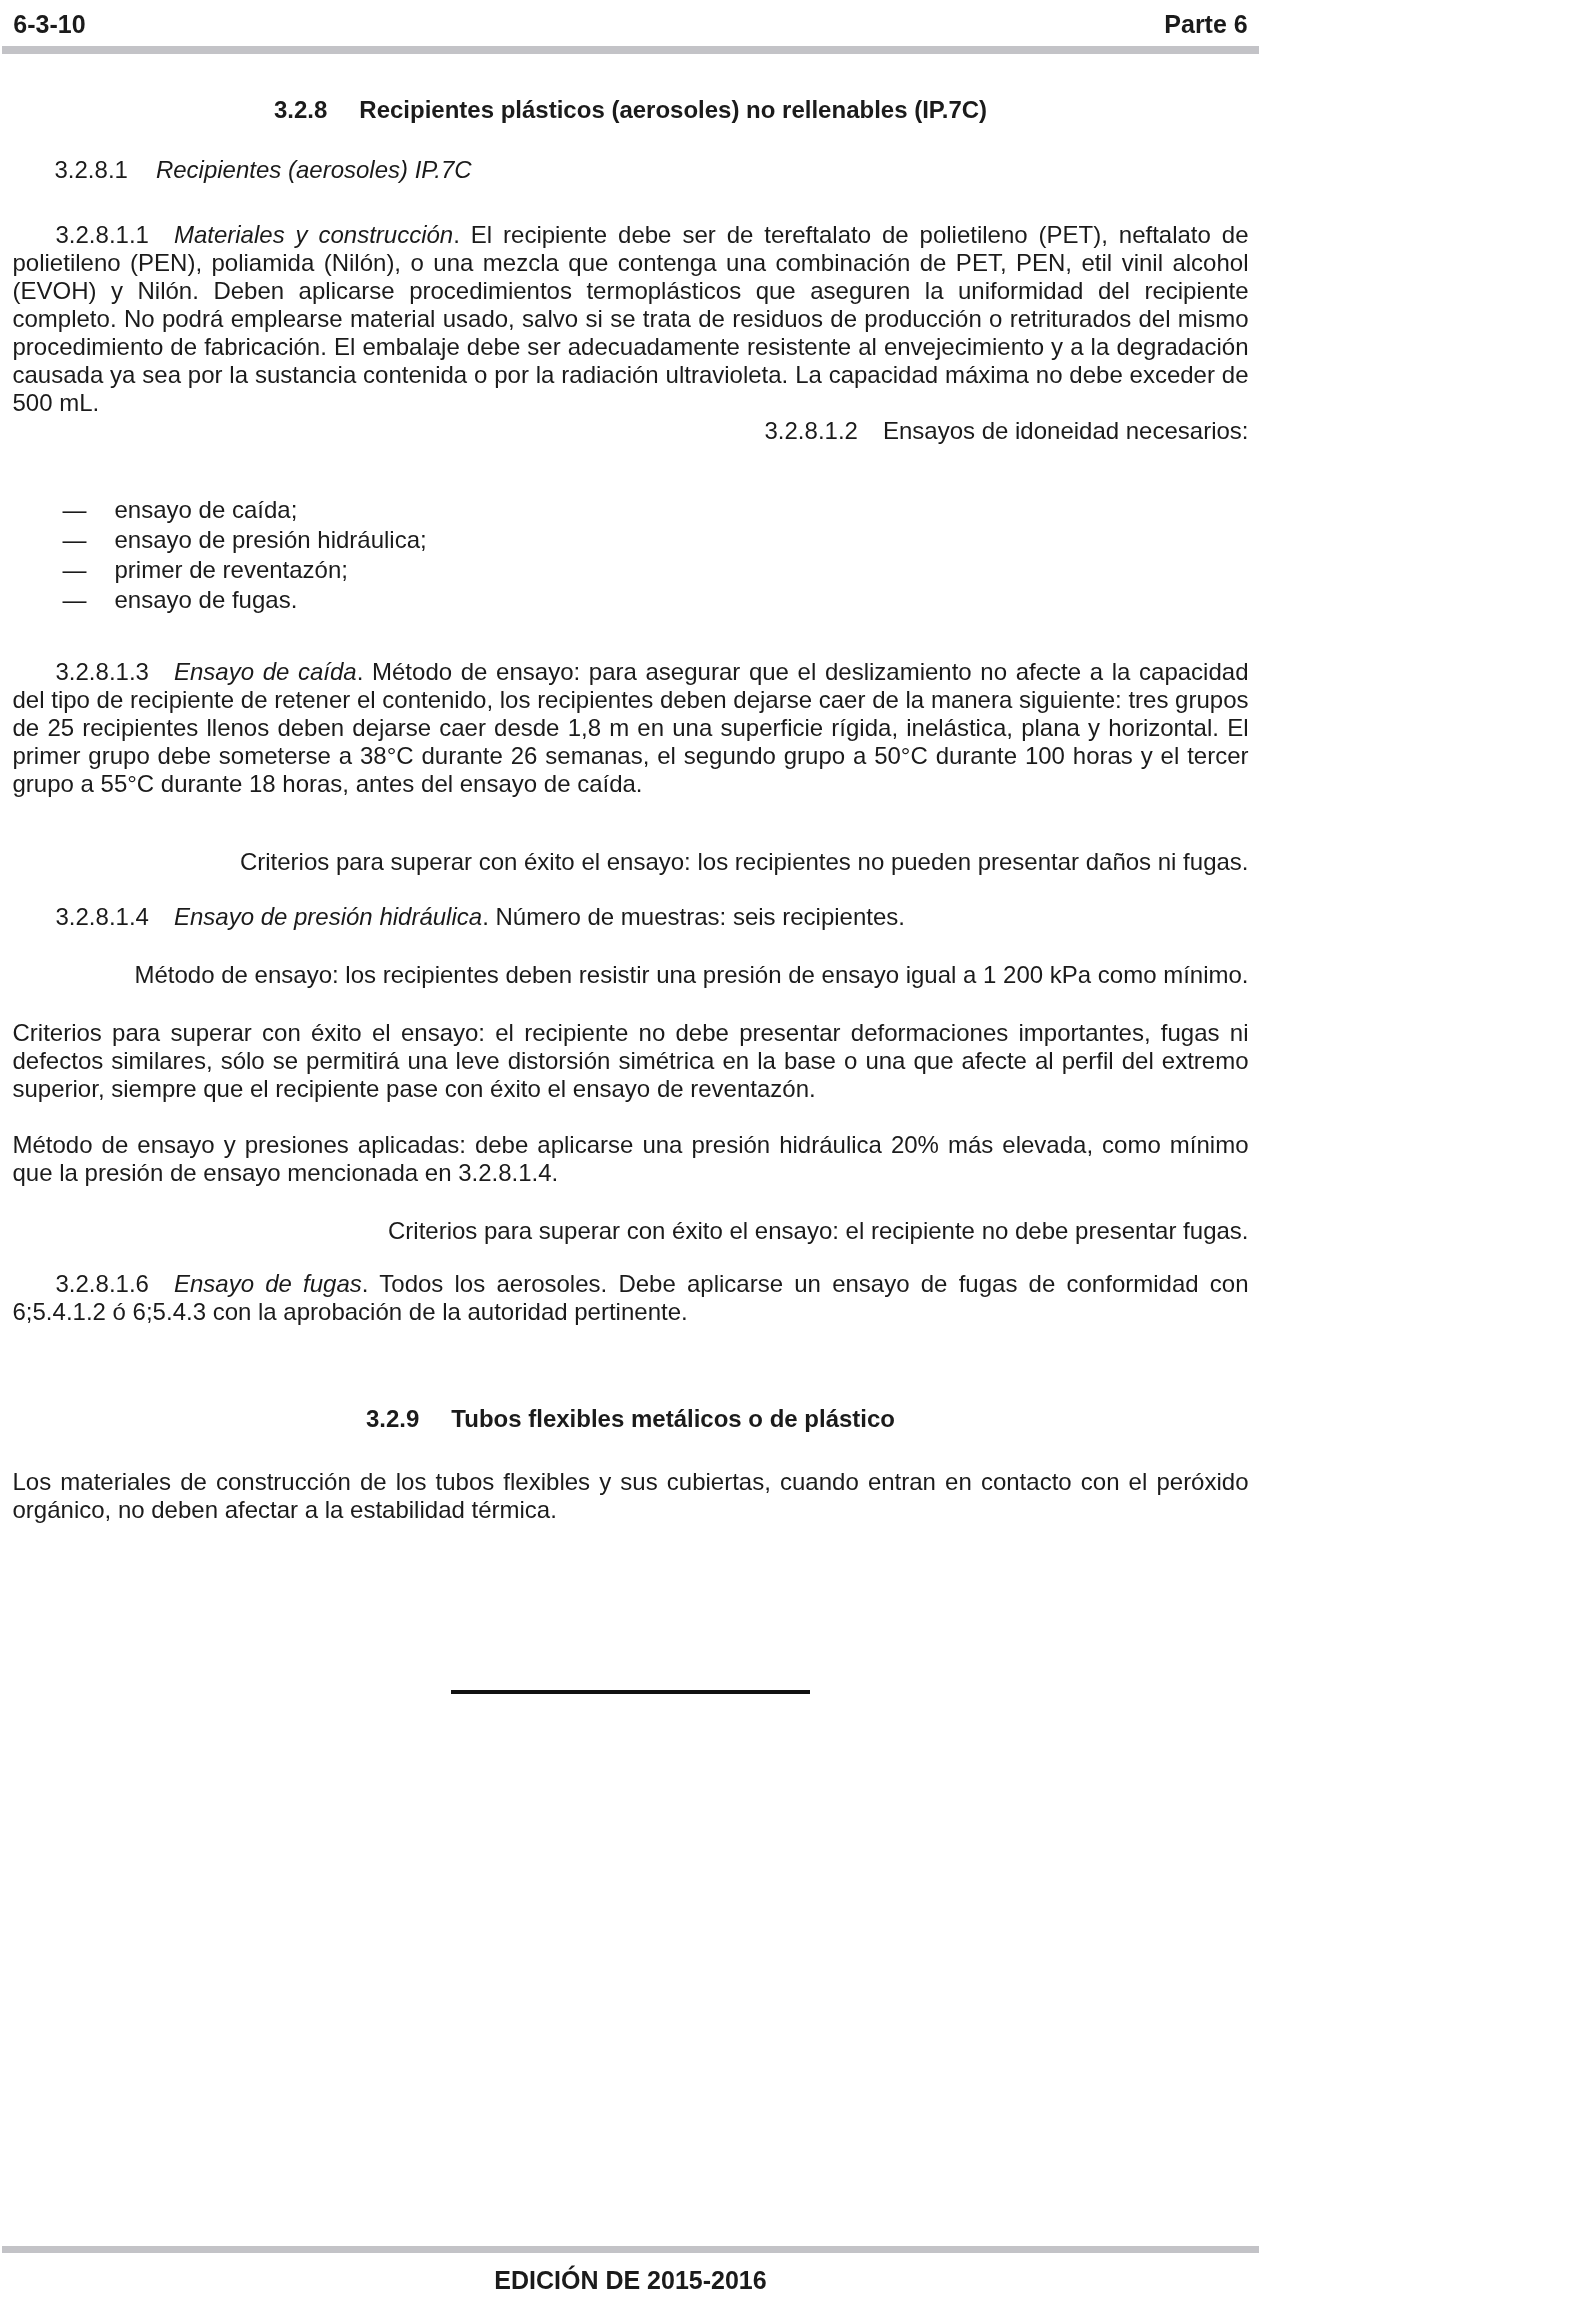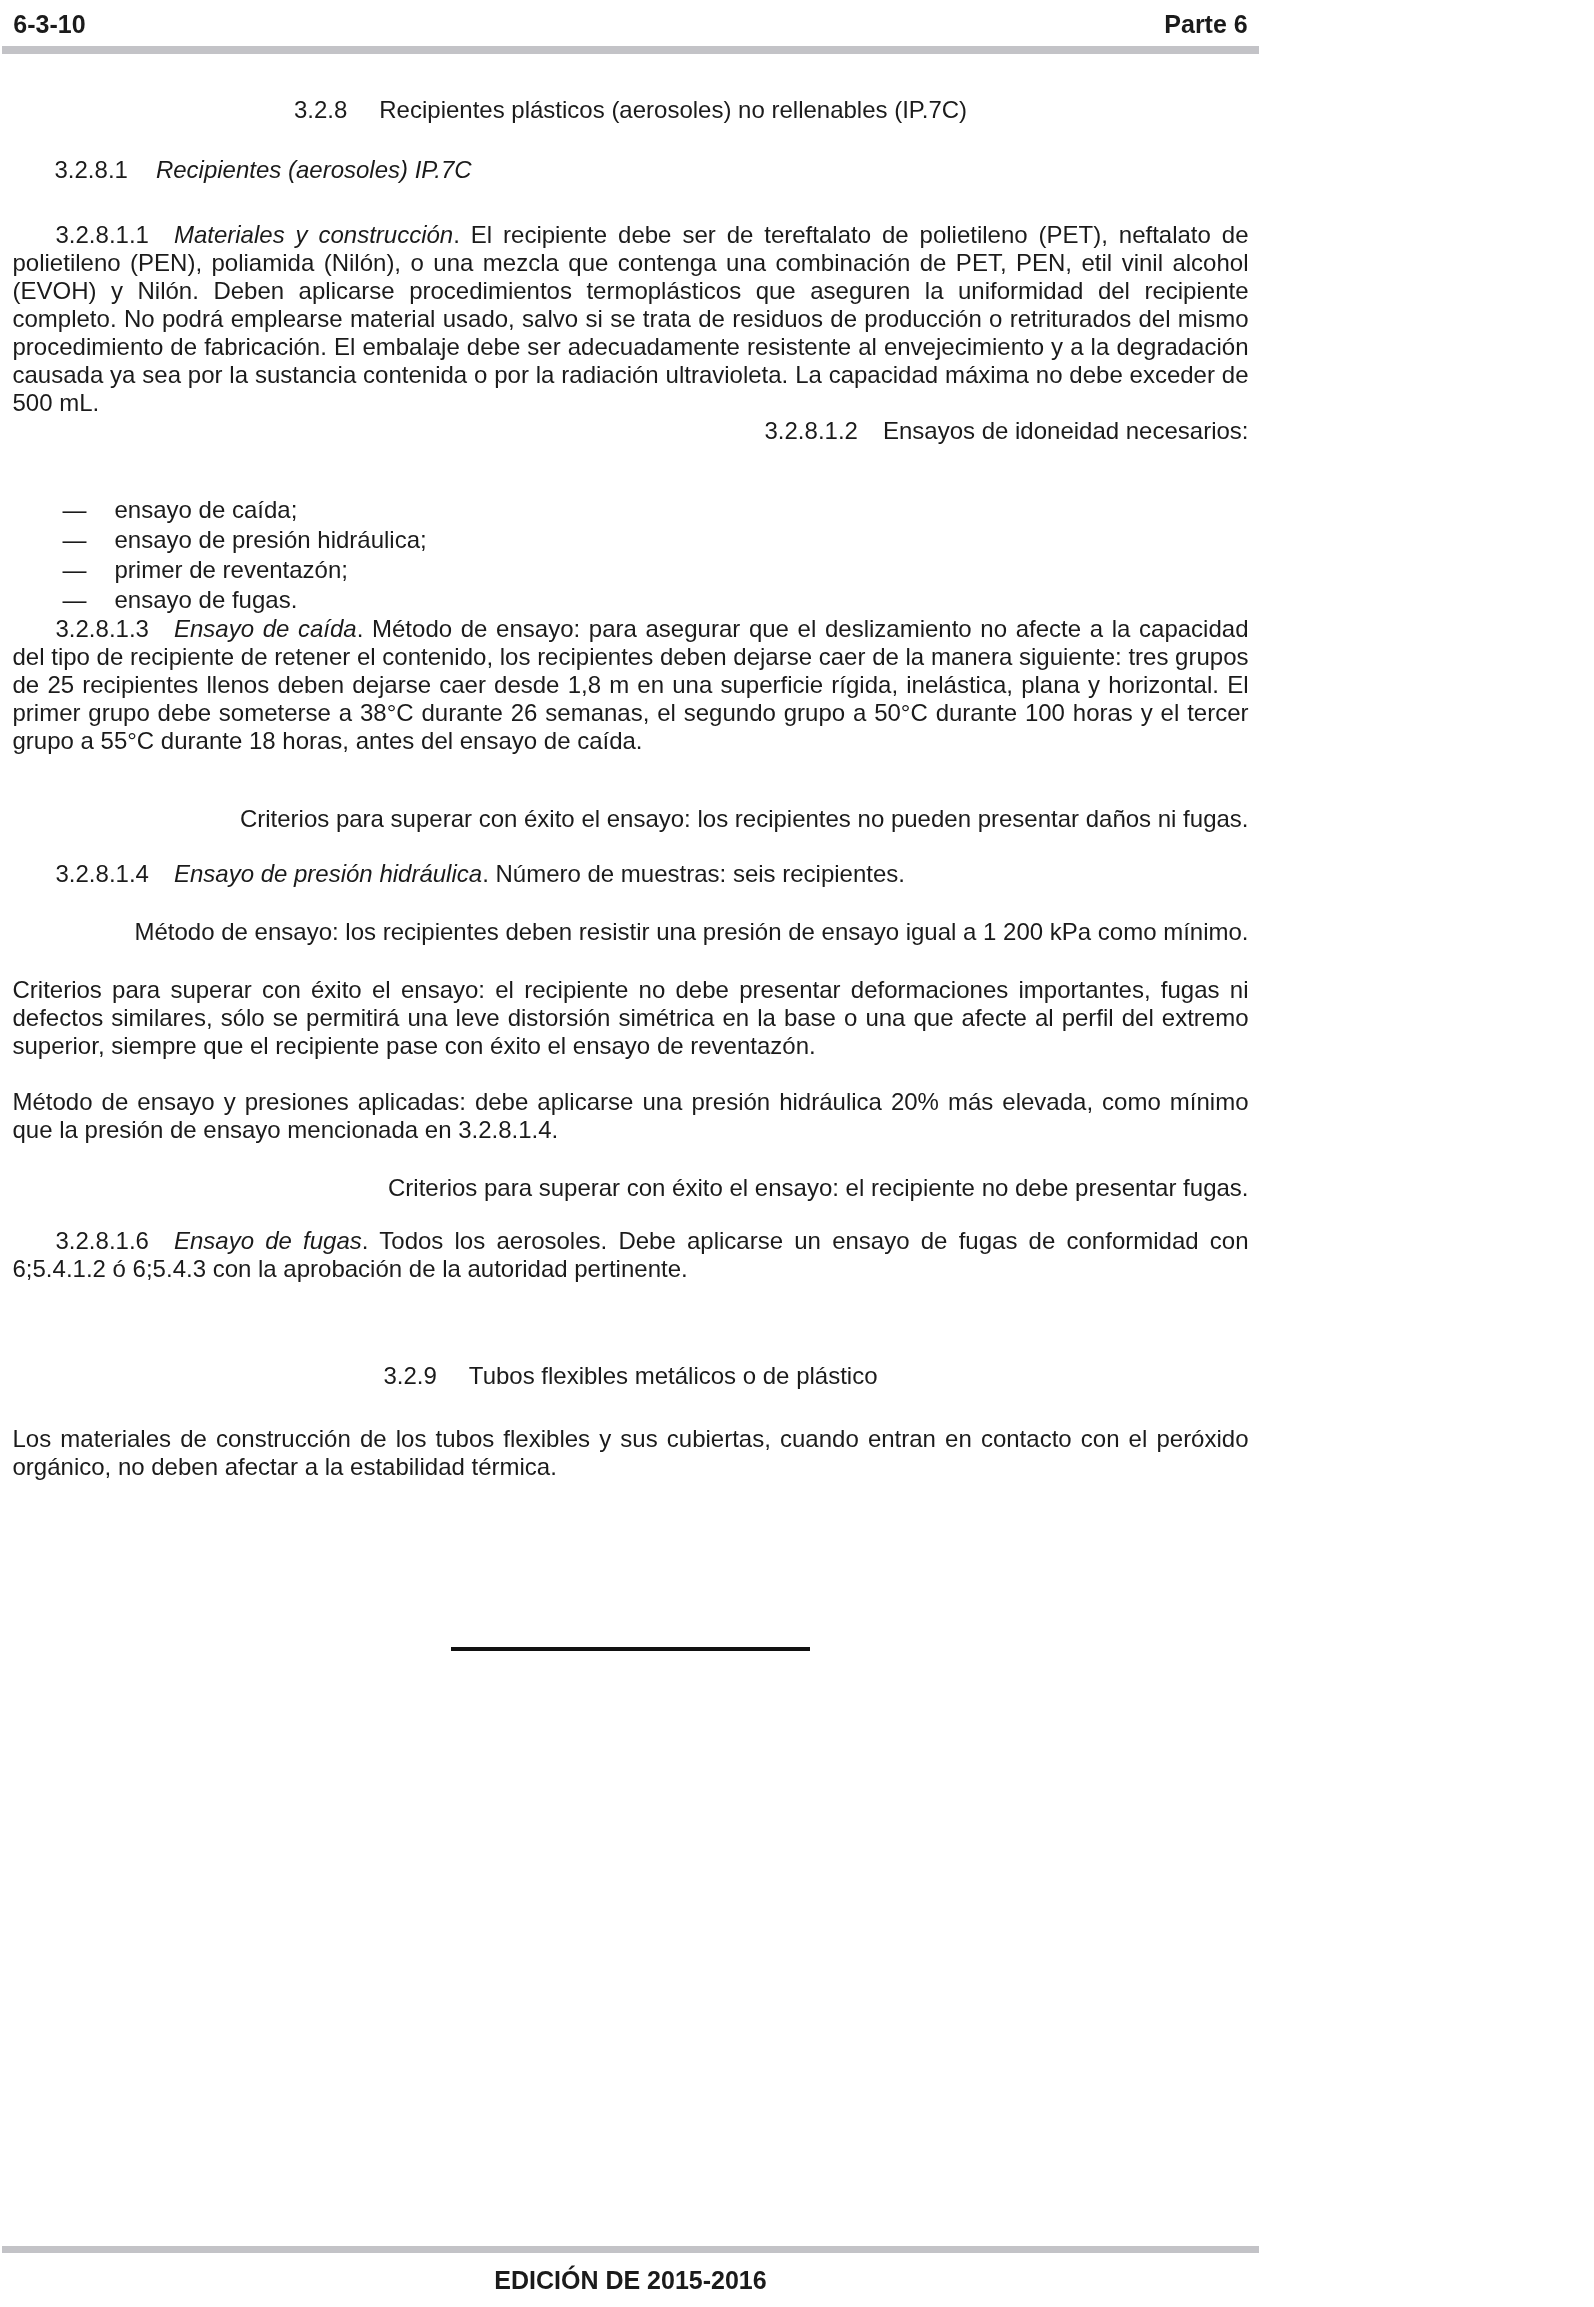--- a/index.html
+++ b/index.html
@@ -29,21 +29,21 @@
   }
   
   .content{
     padding:0 12.5px;
     font-size:24px;
     line-height:28px;
     text-align:justify;
   }
   .h-center{
     text-align:center;
-    font-weight:normal;
+    font-weight:bold;
     margin-top:43px;
     line-height:25px;
   }
   .h-center .num{margin-right:32px;}
   .subhead{
     margin-top:35px;
     margin-left:42px;
     text-align:left;
     line-height:26.6px;
   }
@@ -68,21 +68,21 @@
   .dash-row{
     display:flex;
     line-height:30px;
     text-align:left;
   }
   .dash-row .dash{
     width:52px;
     margin-left:50px;
     flex:0 0 auto;
   }
-  .mt-s13{}
+  .mt-s13{margin-top:43px;}
   .mt-crit1{margin-top:50px;}
   .mt-s14{margin-top:26.6px;}
   .mt-meth1{margin-top:30px;}
   .mt-crit2{margin-top:30px;}
   .mt-s15{margin-top:37px;}
   .mt-meth2{margin-top:28px;}
   .mt-crit3{margin-top:30px;}
   .mt-s16{margin-top:25px;}
   .mt-h329{margin-top:38px;}
   .mt-p329{margin-top:37px;}

